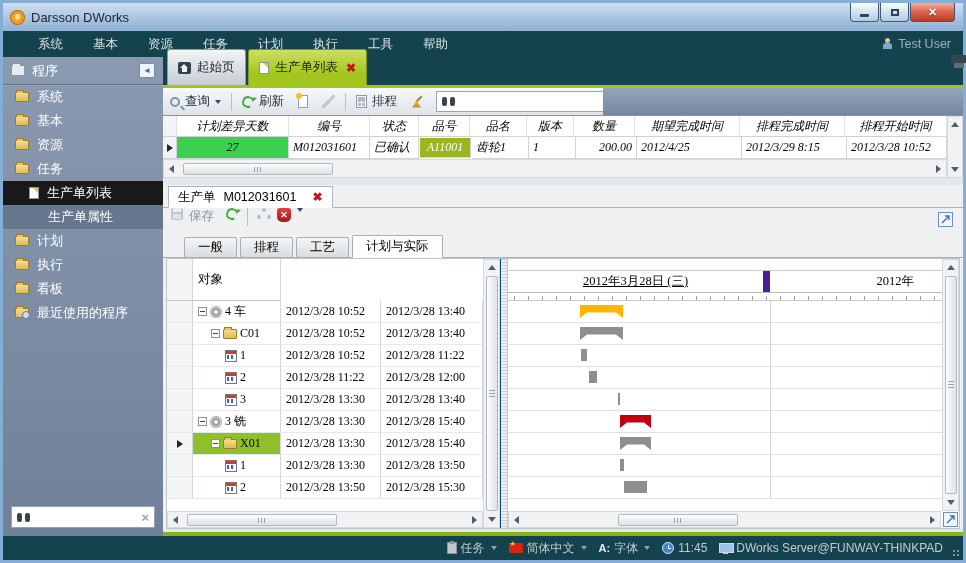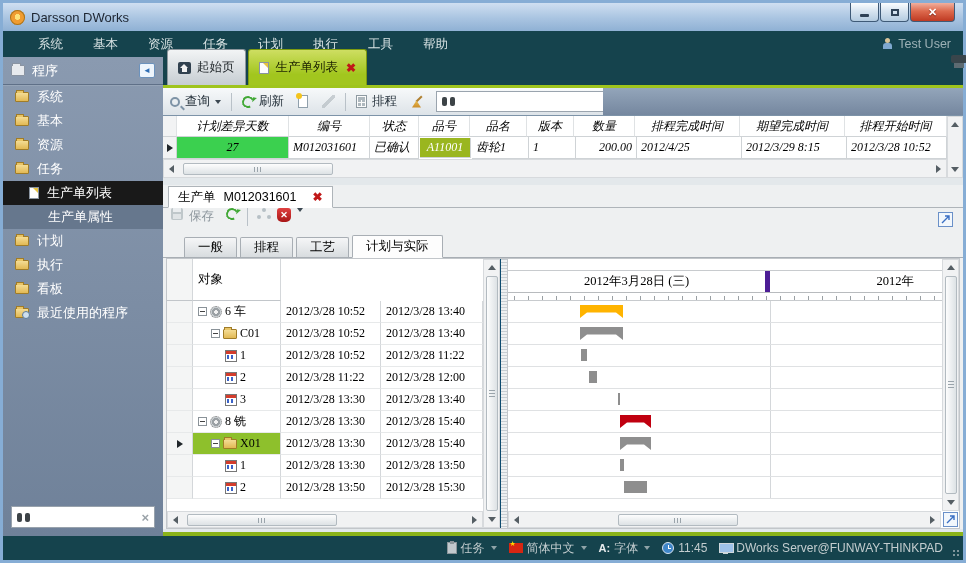--- a/index.html
+++ b/index.html
@@ -186,21 +186,21 @@
   .t-vscroll{ flex:0 0 15px; }
   .t-hscroll{ flex:0 0 17px; margin-top:auto;}
   .t-hscroll .sb-th{ width:150px; margin-left:4px;}
   .splitter{ flex:0 0 7px; background:repeating-linear-gradient(#c7cdd2 0 1px,#eef0f1 1px 3px); border-right:1px solid #c2c6ca;}
   
   .pane-gantt{ flex:1; display:flex; flex-direction:column; min-width:0;}
   .g-top{ flex:1; display:flex; min-height:0;}
   .g-plot{ flex:1; position:relative; overflow:hidden; font-family:"Liberation Serif",serif;}
   .g-strip{ height:12px; border-bottom:1px solid #c8cbce;}
   .g-days{ height:22px; display:flex; font-size:12.5px; border-bottom:1px solid #b8bbbe;}
-  .g-day1{ flex:0 0 262px; border-right:5px solid #4c1d95; display:flex; align-items:center; justify-content:center;}
+  .g-day1{ flex:0 0 262px; border-right:7px solid #4c1d95; display:flex; align-items:center; justify-content:center;text-decoration:underline;}
   .g-day2{ flex:1; display:flex; align-items:center; justify-content:flex-end; padding-right:28px;}
   .g-ticks{ height:8px; border-bottom:1px solid #c8cbce;
     background:repeating-linear-gradient(90deg,transparent 0 6px,#9aa0a4 6px 7px,transparent 7px 14px);
     background-size:14px 4px; background-position:0 bottom; background-repeat:repeat-x;}
   .g-rows{ position:relative; }
   .g-row{ height:22px; border-bottom:1px solid #dfe1e3; position:relative;}
   .g-divider{ position:absolute; left:262px; top:0; bottom:0; width:1px; background:#d4d7da;}
   .bar{ position:absolute; top:4px; height:12px;}
   .bar.summary{ height:13px; clip-path:polygon(0 0,100% 0,100% 100%,calc(100% - 7px) 58%,7px 58%,0 100%);}
   .g-vscroll{ flex:0 0 16px;}
@@ -372,22 +372,22 @@
           <div class="grid-cols">
             <div class="grow head">
               <div class="gc c0"></div>
               <div class="gc c1">计划差异天数</div>
               <div class="gc c2">编号</div>
               <div class="gc c3">状态</div>
               <div class="gc c4">品号</div>
               <div class="gc c5">品名</div>
               <div class="gc c6">版本</div>
               <div class="gc c7">数量</div>
+              <div class="gc c8">期望完成时间</div>
               <div class="gc c9">排程完成时间</div>
-              <div class="gc c8">期望完成时间</div>
               <div class="gc c10">排程开始时间</div>
             </div>
             <div class="grow data">
               <div class="gc c0">
                   <span class="rowmark"></span>
                 </div>
               <div class="gc c1 cell-green">27</div>
               <div class="gc c2">M012031601</div>
               <div class="gc c3">已确认</div>
               <div class="gc c4 cell-olive">A11001</div>
@@ -458,21 +458,21 @@
               <div class="tbl-cols">
                 <div class="trow head">
                   <div class="tc tm"></div>
                   <div class="tc tobj">对象</div>
                 </div>
                 <div class="trow">
                   <div class="tc tm"></div>
                   <div class="tc tobj">
                       <span class="expander"></span>
                       <span class="i-gear"></span>
-                      <span>6 车</span>
+                      <span>4 车</span>
                     </div>
                   <div class="tc tt1">2012/3/28 10:52</div>
                   <div class="tc tt2">2012/3/28 13:40</div>
                 </div>
                 <div class="trow">
                   <div class="tc tm"></div>
                   <div class="tc tobj lvl1">
                       <span class="expander"></span>
                       <span class="i-folder" style="margin-right:3px;"></span>
                       <span>C01</span>
@@ -505,21 +505,21 @@
                       <span>3</span>
                     </div>
                   <div class="tc tt1">2012/3/28 13:30</div>
                   <div class="tc tt2">2012/3/28 13:40</div>
                 </div>
                 <div class="trow">
                   <div class="tc tm"></div>
                   <div class="tc tobj">
                       <span class="expander"></span>
                       <span class="i-gear"></span>
-                      <span>8 铣</span>
+                      <span>3 铣</span>
                     </div>
                   <div class="tc tt1">2012/3/28 13:30</div>
                   <div class="tc tt2">2012/3/28 15:40</div>
                 </div>
                 <div class="trow">
                   <div class="tc tm">
                       <span class="rowmark"></span>
                     </div>
                   <div class="tc tobj lvl1 sel-green">
                       <span class="expander"></span>

